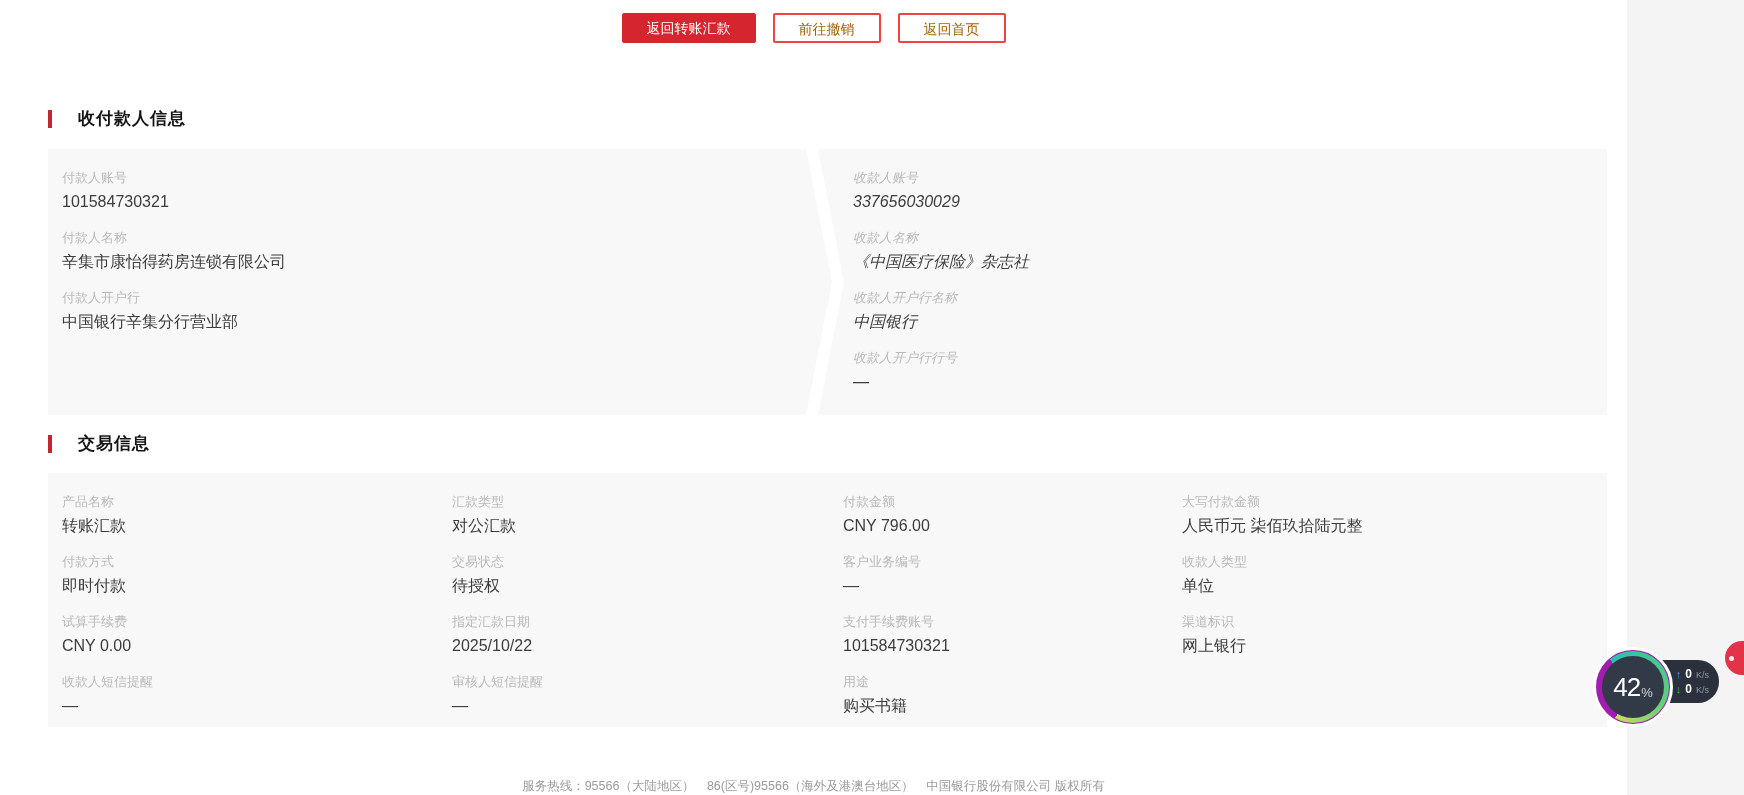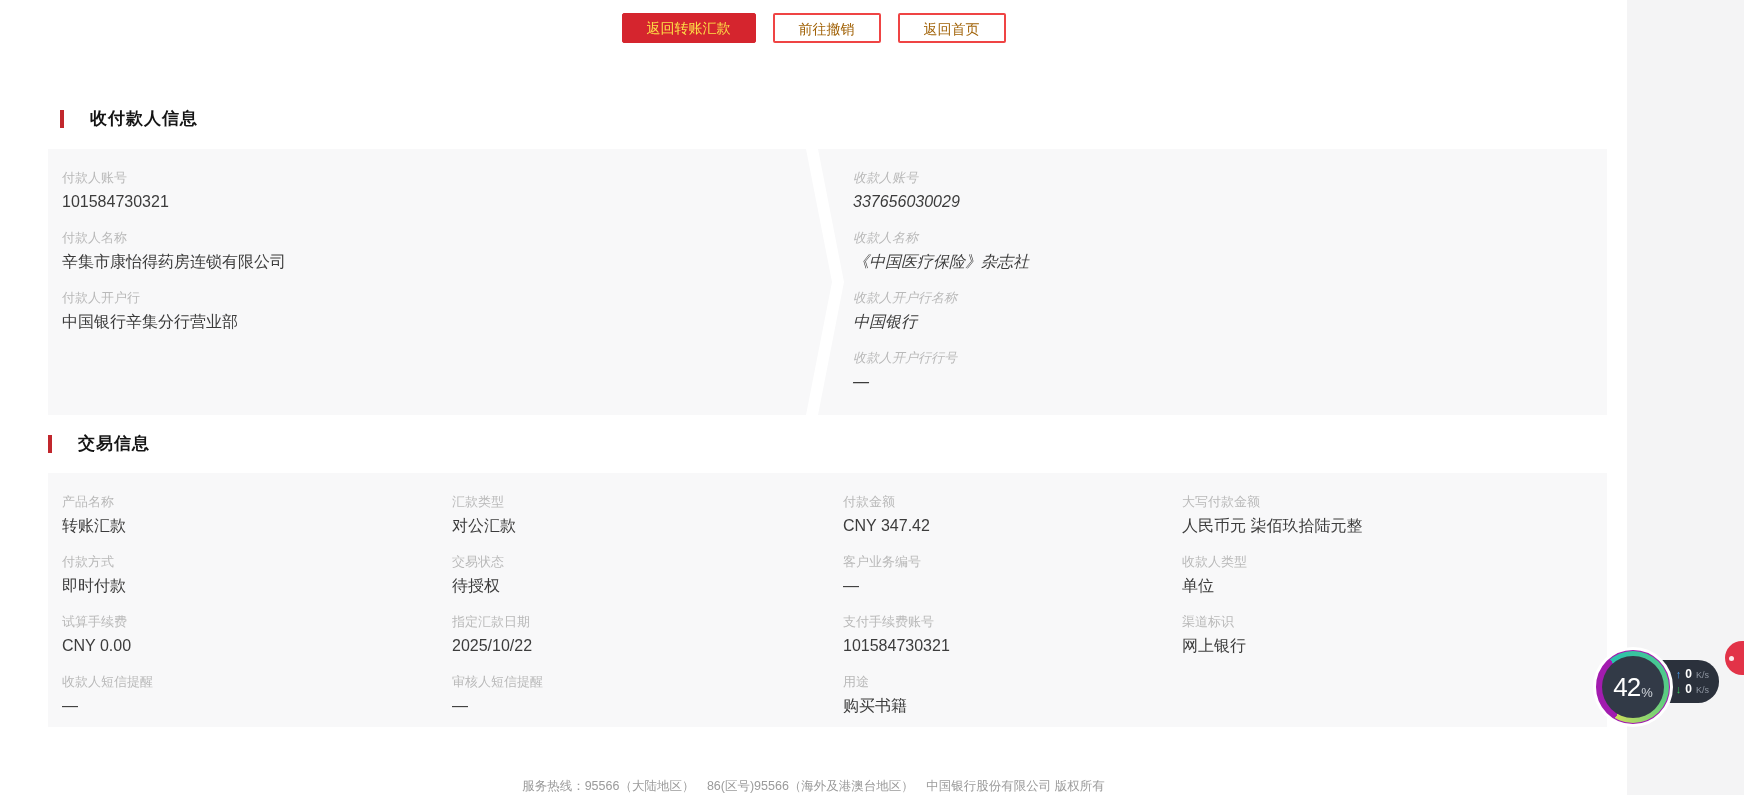--- a/index.html
+++ b/index.html
@@ -5,28 +5,28 @@
   * { margin:0; padding:0; box-sizing:border-box; }
   html,body { width:1744px; height:795px; overflow:hidden; background:#fff;
               font-family:"Liberation Sans","DejaVu Sans",sans-serif; }
   .stage { position:relative; width:1744px; height:795px; background:#fff; }
 
   .right-rail { position:absolute; left:1627px; top:0; width:117px; height:795px; background:#f4f4f5; }
 
   
   .toolbar { position:absolute; left:0; top:13px; width:1627px; display:flex; justify-content:center; gap:17px; }
   .btn { height:30px; line-height:28px; padding:0 24px; font-size:14px; border-radius:2px; cursor:pointer; white-space:nowrap; }
-  .btn-primary { background:#d5252e; border:1px solid #d5252e; color:#fde047; }
+  .btn-primary { background:#d5252e; border:1px solid #d5252e; color:#ffffff; }
   .btn-outline { background:#fff; border:2px solid #ef4444; color:#a16207; }
 
   
   .section-title { position:absolute; left:48px; display:flex; align-items:center; }
   .section-title .bar { width:4px; height:18px; background:#c1272d; margin-right:26px; }
   .section-title .txt { font-size:17px; font-weight:bold; color:#141414; letter-spacing:1px; }
-  #title-1 { top:107px;margin-left:12px; }
+  #title-1 { top:107px; }
   #title-2 { top:432px; }
 
   
   .panel { background:#f8f8f9; position:absolute; }
   #payer-panel { left:48px; top:149px; width:784px; height:266px; padding:20px 0 0 14px;
                  clip-path:polygon(0 0, calc(100% - 26px) 0, 100% 50%, calc(100% - 26px) 100%, 0 100%); }
   #payee-panel { left:818px; top:149px; width:789px; height:266px; padding:20px 0 0 35px;
                  clip-path:polygon(0 0, 100% 0, 100% 100%, 0 100%, 26px 50%);font-style:italic; }
   #txn-panel   { left:48px; top:473px; width:1559px; height:254px; padding:20px 0 0 14px;
                  display:grid; grid-template-columns:390px 391px 339px 1fr; grid-auto-rows:60px; }
@@ -122,21 +122,21 @@
     <div class="field">
       <div class="flabel">产品名称</div>
       <div class="fvalue">转账汇款</div>
     </div>
     <div class="field">
       <div class="flabel">汇款类型</div>
       <div class="fvalue">对公汇款</div>
     </div>
     <div class="field">
       <div class="flabel">付款金额</div>
-      <div class="fvalue">CNY 347.42</div>
+      <div class="fvalue">CNY 796.00</div>
     </div>
     <div class="field">
       <div class="flabel">大写付款金额</div>
       <div class="fvalue">人民币元 柒佰玖拾陆元整</div>
     </div>
     <div class="field">
       <div class="flabel">付款方式</div>
       <div class="fvalue">即时付款</div>
     </div>
     <div class="field">

